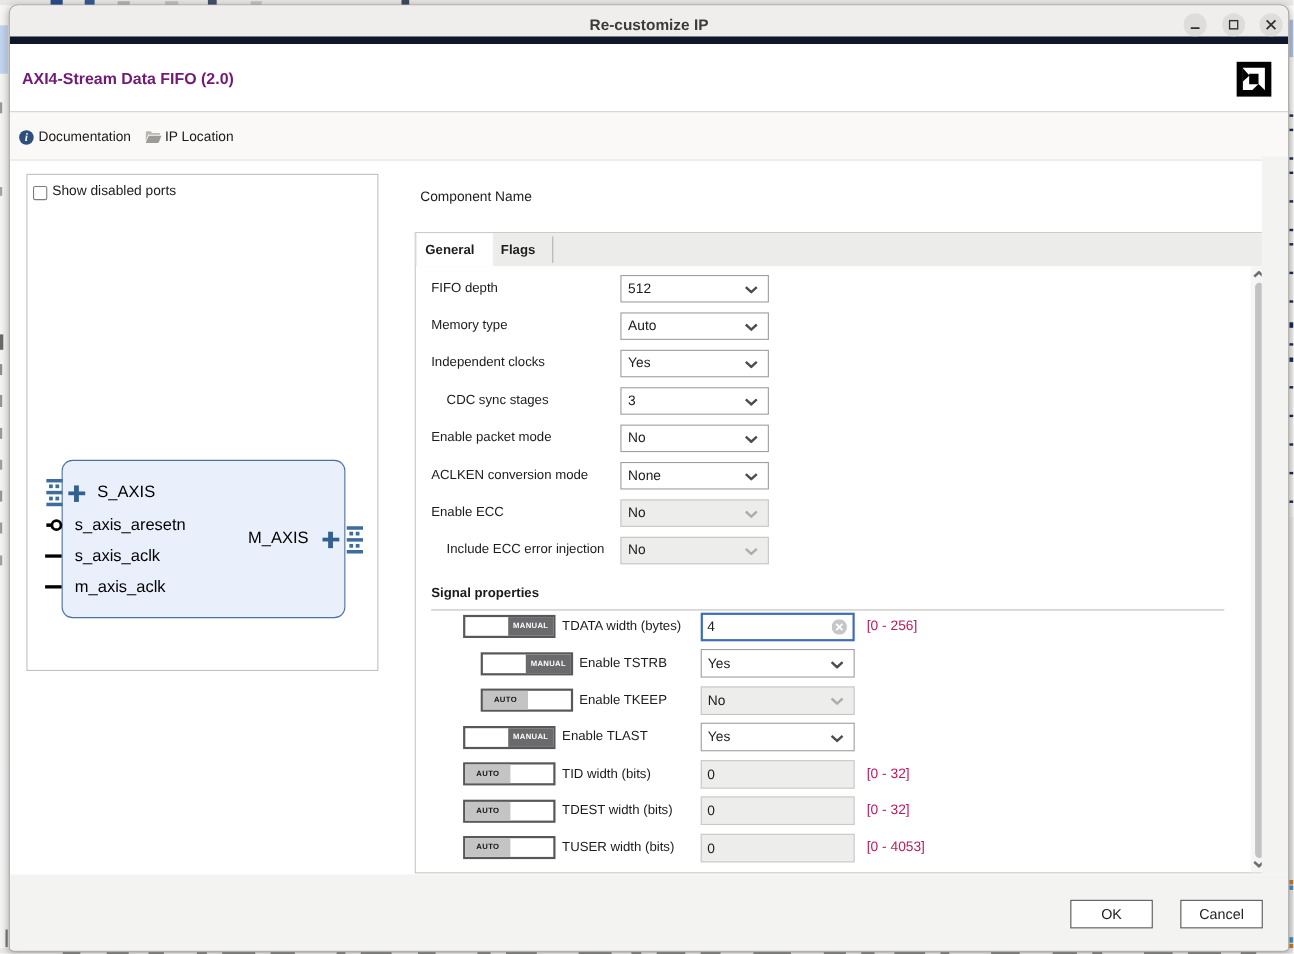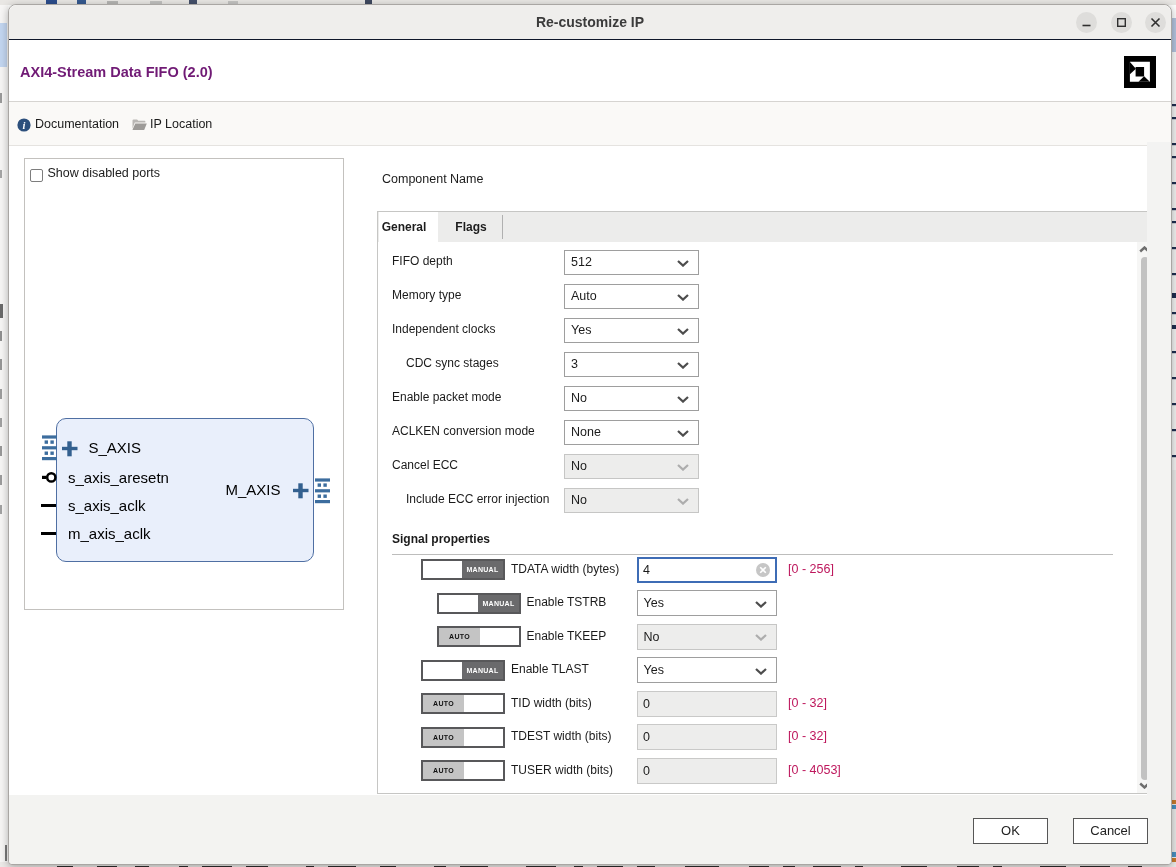--- a/index.html
+++ b/index.html
@@ -8,21 +8,21 @@
   .abs { position:absolute; }
   
   #backdrop { position:absolute; inset:0; background:#fbfbfa; }
   #topstrip { position:absolute; left:0; top:0; width:1176px; height:5px; background:#e9e7e4; }
   #bottomstrip { position:absolute; left:0; top:862px; width:1176px; height:5px; background:#eceae8; }
   
   #dialog { position:absolute; left:8px; top:4px; width:1164px; height:861px;
             background:#ffffff; border:1px solid #a9a6a3; border-radius:8px 8px 4px 4px;
             box-shadow:0 2px 8px rgba(0,0,0,0.30); }
   #titlebar { position:absolute; left:0; top:0; width:100%; height:35px; background:#efeeec;
-              border-bottom:1px solid #0f172a; border-radius:8px 8px 0 0; }
+              border-bottom:7px solid #0f172a; border-radius:8px 8px 0 0; }
   #titlebar .title { position:absolute; left:0; right:0; top:0; height:35px; line-height:35px;
                      text-align:center; font-size:14px; font-weight:bold; color:#3b3b3b; }
   .winbtn { position:absolute; top:7px; width:21px; height:21px; border-radius:50%; background:#dedddb; }
   
   #hdrtitle { position:absolute; left:11px; top:59px; font-size:14.5px; font-weight:bold; color:#701a75; }
   #amdlogo { position:absolute; left:1115px; top:51px; }
   
   #toolbar { position:absolute; left:0; top:96px; width:100%; height:45px; background:#faf9f7;
              border-top:1px solid #d6d4d1; border-bottom:1px solid #e5e3e0; }
   #toolbar .item { position:absolute; top:0; height:45px; line-height:45px; font-size:12.5px; color:#1a1a1a; }
@@ -51,21 +51,21 @@
          font-size:12.5px; color:#1b1b1b; line-height:24px; padding-left:5.5px; }
   .toggle { position:absolute; width:84px; height:21px; border:2px solid #58585a; background:#fff; }
   .toggle .knob { position:absolute; top:0; height:17px; font-size:7px; font-weight:bold;
                   text-align:center; line-height:17px; letter-spacing:0.3px; }
   .toggle.manual .knob { right:0; width:41px; background:#6a6a6c; color:#fff; }
   .toggle.auto .knob { left:0; width:41px; background:#c4c4c4; color:#111; }
   
   #tabpanel { position:absolute; left:368px; top:206px; width:776px; height:583px;
               border:1px solid #c6c6c4; background:#fff; }
   #tabbar { position:absolute; left:0; top:0; width:774px; height:30px; background:#ececeb; }
-  #tab1 { position:absolute; left:1px; top:0px; width:59px; height:30px; background:#fff;
+  #tab1 { position:absolute; left:1px; top:0px; width:69px; height:30px; background:#fff;
           font-size:12px; font-weight:bold; color:#1d1d1d; text-align:center; line-height:30px; padding-right:9px; }
   #tab2 { position:absolute; left:70px; top:0; width:53px; height:30px;
           font-size:12px; font-weight:bold; color:#1d1d1d; text-align:center; line-height:30px; padding-right:7px; }
   
   #sbar { position:absolute; right:0px; top:30px; width:15px; height:551px; background:#f6f6f5; }
   #sthumb { position:absolute; left:3.5px; top:15px; width:8px; height:523px; background:#c2c2c2; border-radius:4px; }
 </style>
 </head>
 <body>
 <div id="backdrop"></div>
@@ -268,21 +268,21 @@
           <polyline points="1,1 6,5.6 11,1" fill="none" stroke="#4d4d4d" stroke-width="2.2"></polyline>
         </svg></div>
     <div class="formlabel" style="left:14px; top:178px;">Enable packet mode</div>
     <div class="sel" style="left:186px; top:174px;">No<svg width="12" height="7" viewBox="0 0 12 7">
           <polyline points="1,1 6,5.6 11,1" fill="none" stroke="#4d4d4d" stroke-width="2.2"></polyline>
         </svg></div>
     <div class="formlabel" style="left:14px; top:212px;">ACLKEN conversion mode</div>
     <div class="sel" style="left:186px; top:208px;">None<svg width="12" height="7" viewBox="0 0 12 7">
           <polyline points="1,1 6,5.6 11,1" fill="none" stroke="#4d4d4d" stroke-width="2.2"></polyline>
         </svg></div>
-    <div class="formlabel" style="left:14px; top:246px;">Cancel ECC</div>
+    <div class="formlabel" style="left:14px; top:246px;">Enable ECC</div>
     <div class="sel dis" style="left:186px; top:242px;">No<svg width="12" height="7" viewBox="0 0 12 7">
           <polyline points="1,1 6,5.6 11,1" fill="none" stroke="#adadad" stroke-width="2.2"></polyline>
         </svg></div>
     <div class="formlabel" style="left:28px; top:280px;">Include ECC error injection</div>
     <div class="sel dis" style="left:186px; top:276px;">No<svg width="12" height="7" viewBox="0 0 12 7">
           <polyline points="1,1 6,5.6 11,1" fill="none" stroke="#adadad" stroke-width="2.2"></polyline>
         </svg></div>
 
     <div class="formlabel" style="left:14px; top:319.5px; font-weight:bold;">Signal properties</div>
     <div style="position:absolute; left:14px; top:341.5px; width:721px; height:1px; background:#bdbdbc;"></div>

